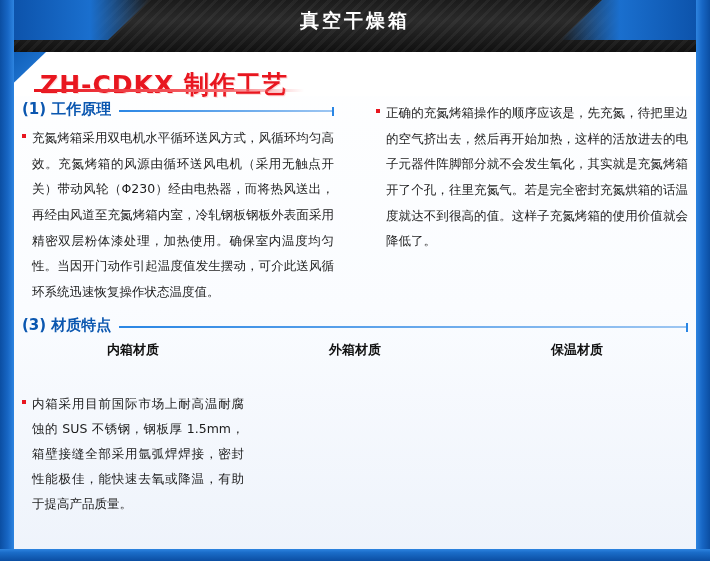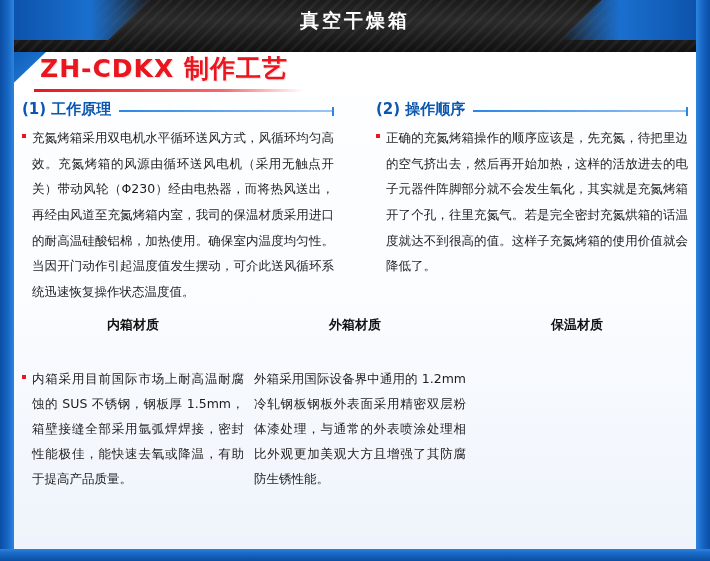--- a/index.html
+++ b/index.html
@@ -95,21 +95,21 @@
   }
   .corner-tri {
     position: absolute;
     left: 0; top: 0;
     width: 46px; height: 44px;
     background: linear-gradient(135deg, #0b57b0 0%, #2a86e4 100%);
     clip-path: polygon(0 0, 100% 0, 0 100%);
   }
   .main-title {
     position: absolute;
-    left: 40px; top: 0;
+    left: 40px; top: 16px;
     font-size: 25px;
     font-weight: bold;
     color: #e8161f;
     letter-spacing: 1px;
     text-shadow: 1px 1px 0 #ffd9d9;
   }
   .title-underline {
     position: absolute;
     left: 34px;
     bottom: 4px;
@@ -227,54 +227,51 @@
 
     <div class="row-two">
 
       <div class="col">
         <div class="sec-head">
           <span class="sec-title">(1) 工作原理</span>
           <span class="sec-rule"></span>
         </div>
         <div class="para">
           <span class="bullet"></span>
-          <span>充氮烤箱采用双电机水平循环送风方式，风循环均匀高效。充氮烤箱的风源由循环送风电机（采用无触点开关）带动风轮（Φ230）经由电热器，而将热风送出，再经由风道至充氮烤箱内室，我司的保温材质采用进口的耐高温硅酸铝棉，加热使用。确保室内温度均匀性。当因开门动作引起温度值发生摆动，可介此送风循环系统迅速恢复操作状态温度值。</span>
+          <span>充氮烤箱采用双电机水平循环送风方式，风循环均匀高效。充氮烤箱的风源由循环送风电机（采用无触点开关）带动风轮（Φ230）经由电热器，而将热风送出，再经由风道至充氮烤箱内室，冷轧钢板钢板外表面采用精密双层粉体漆处理，加热使用。确保室内温度均匀性。当因开门动作引起温度值发生摆动，可介此送风循环系统迅速恢复操作状态温度值。</span>
         </div>
       </div>
 
       <div class="col">
-        <div class="sec-head">
-          <span class="sec-title">(2) 操作顺序</span>
-          <span class="sec-rule"></span>
-        </div>
         <div class="para">
           <span class="bullet"></span>
           <span>正确的充氮烤箱操作的顺序应该是，先充氮，待把里边的空气挤出去，然后再开始加热，这样的活放进去的电子元器件阵脚部分就不会发生氧化，其实就是充氮烤箱开了个孔，往里充氮气。若是完全密封充氮烘箱的话温度就达不到很高的值。这样子充氮烤箱的使用价值就会降低了。</span>
         </div>
       </div>
 
     </div>
 
     <div class="sec3">
+      <div class="sec-head">
+        <span class="sec-title">(3) 材质特点</span>
+        <span class="sec-rule"></span>
+      </div>
 
       <div class="row-three">
 
         <div class="col3">
           <div class="col3-head">内箱材质</div>
           <div class="para">
             <span class="bullet"></span>
             <span>内箱采用目前国际市场上耐高温耐腐蚀的 SUS 不锈钢，钢板厚 1.5mm，箱壁接缝全部采用氩弧焊焊接，密封性能极佳，能快速去氧或降温，有助于提高产品质量。</span>
           </div>
         </div>
 
         <div class="col3">
           <div class="col3-head">外箱材质</div>
-          <div class="para">
-            <span>外箱采用国际设备界中通用的 1.2mm 冷轧钢板钢板外表面采用精密双层粉体漆处理，与通常的外表喷涂处理相比外观更加美观大方且增强了其防腐防生锈性能。</span>
-          </div>
         </div>
 
         <div class="col3">
           <div class="col3-head">保温材质</div>
         </div>
 
       </div>
     </div>
 
   </div>

